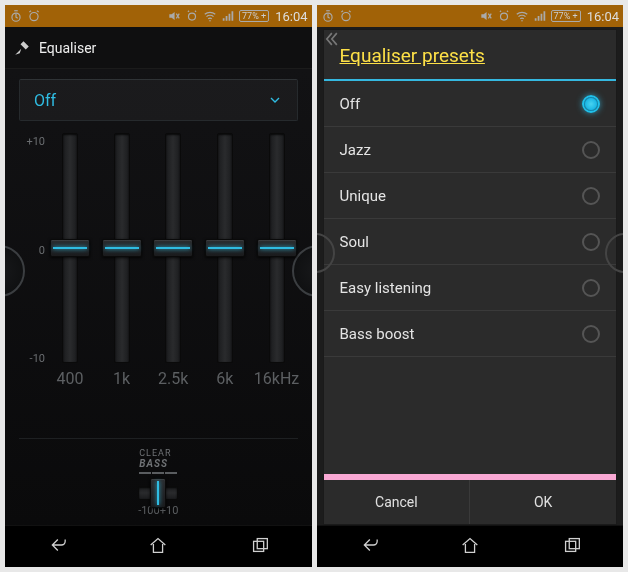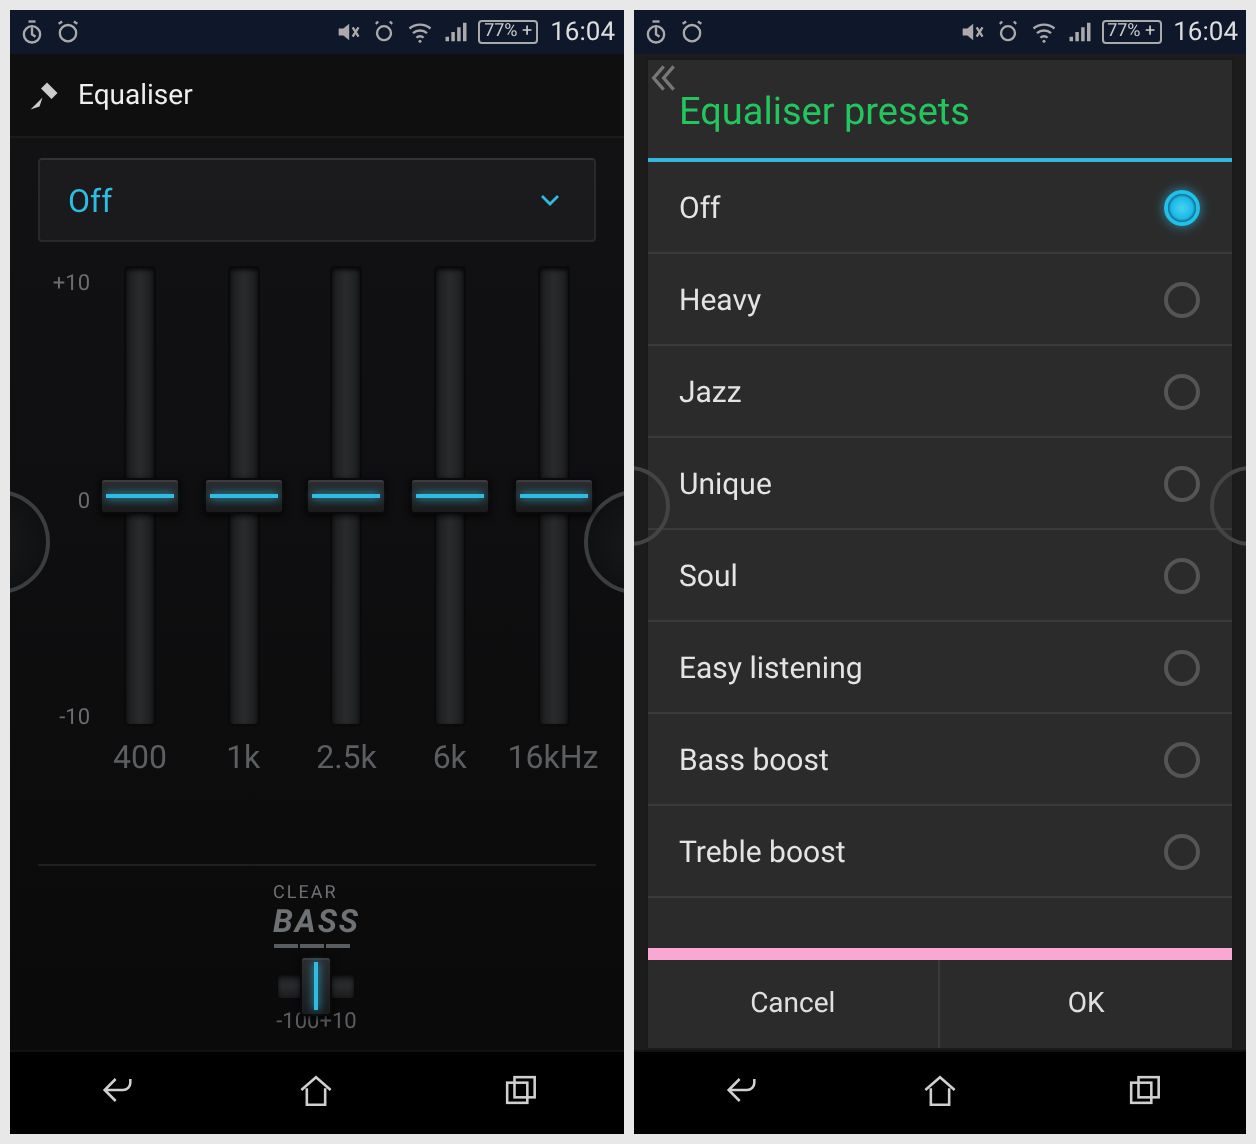--- a/index.html
+++ b/index.html
@@ -16,21 +16,21 @@
     flex: 1;
     background: #000;
     display: flex;
     flex-direction: column;
     position: relative;
     overflow: hidden;
   }
   
   .statusbar {
     height: 22px;
-    background: #0f172a;
+    background: #a16207;
     display: flex;
     align-items: center;
     justify-content: space-between;
     padding: 0 4px;
     color: #aaa;
     font-size: 11px;
   }
   .status-left, .status-right { display: flex; align-items: center; gap: 4px; }
   .status-right { color: #ccc; }
   .sicon { width: 14px; height: 14px; fill: #aaa; }
@@ -155,21 +155,21 @@
     display:flex;
     align-items:center;
     gap: 12px;
     flex-direction: column;
   }
   .cb-label {
     font-size:9px; color:#6f7275; letter-spacing:1px;
     line-height:1; text-align:left;
     display:flex; flex-direction:column; gap:1px;
   }
-  .cb-label .bass { font-style:italic; font-weight:bold; font-size:16px; }
+  .cb-label .bass { font-style:italic; font-weight:bold; font-size:10px; }
   .cb-bars { display:flex; gap:1px; margin-top:2px; }
   .cb-bars span { width:12px; height:2px; background:#5a5d60; }
   .hslider-wrap { flex:1; display:flex; flex-direction:column; align-items:stretch; }
   .hslider {
     height:14px;
     background:linear-gradient(#1b1c1e,#2a2b2d,#1b1c1e);
     border:1px solid #0a0a0a;
     border-radius:2px;
     position:relative;
     box-shadow: inset 0 1px 2px rgba(0,0,0,0.8);
@@ -213,24 +213,25 @@
   }
   .dialog-panel {
     margin:2px 6px 0;
     flex:1;
     background:#2b2b2b;
     border:1px solid #1a1a1a;
     display:flex;
     flex-direction:column;
   }
   .dialog-title {
-    color:#22c55e;
+    color:#fde047;
     font-size:19px;
     padding:14px 16px 12px;
     border-bottom:2px solid #35b8e0;
+    text-decoration:underline;
   }
   .preset-list { flex:1; overflow:hidden; }
   .preset-row {
     height:46px;
     display:flex;
     align-items:center;
     justify-content:space-between;
     padding:0 16px;
     color:#e4e4e4;
     font-size:15px;
@@ -443,45 +444,37 @@
     </div>
 
     <div class="dialog-panel">
       <div class="dialog-title">Equaliser presets</div>
       <div class="preset-list">
         <div class="preset-row">
           <span>Off</span>
           <span class="radio on"></span>
         </div>
         <div class="preset-row">
-          <span>Heavy</span>
-          <span class="radio"></span>
-        </div>
-        <div class="preset-row">
           <span>Jazz</span>
           <span class="radio"></span>
         </div>
         <div class="preset-row">
           <span>Unique</span>
           <span class="radio"></span>
         </div>
         <div class="preset-row">
           <span>Soul</span>
           <span class="radio"></span>
         </div>
         <div class="preset-row">
           <span>Easy listening</span>
           <span class="radio"></span>
         </div>
         <div class="preset-row">
           <span>Bass boost</span>
-          <span class="radio"></span>
-        </div>
-        <div class="preset-row">
-          <span>Treble boost</span>
           <span class="radio"></span>
         </div>
       </div>
       <div class="dialog-btns">
         <div class="dbtn">Cancel</div>
         <div class="dbtn">OK</div>
       </div>
     </div>
   </div>
 

